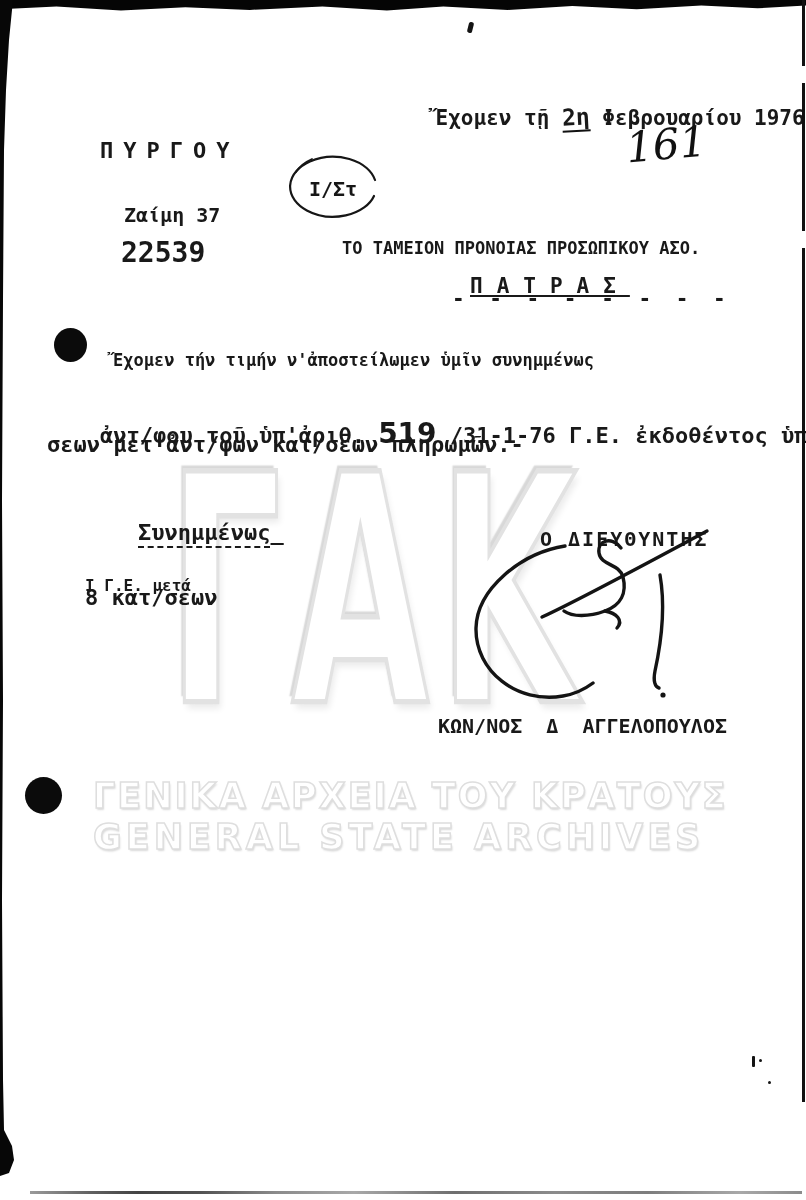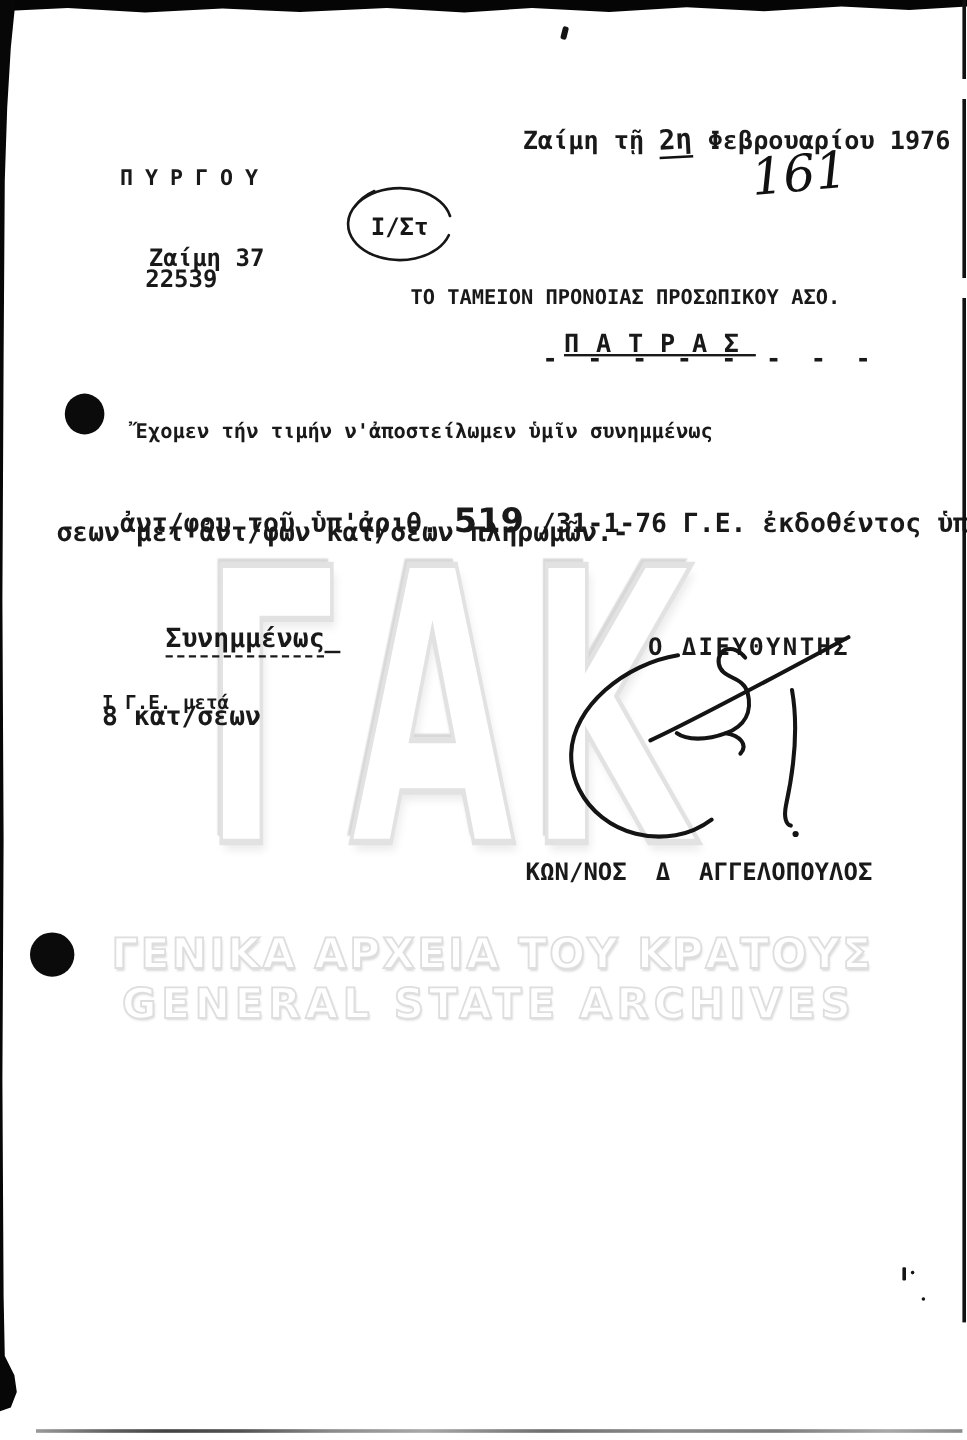--- a/index.html
+++ b/index.html
@@ -10,21 +10,21 @@
          font-weight:700;color:#191919;white-space:pre;z-index:5;}
   .hand{position:absolute;font-family:"DejaVu Serif","DejaVu Sans",serif;color:#111;z-index:6;}
   
   .wm{position:absolute;color:#ffffff;font-family:"DejaVu Sans","Liberation Sans",sans-serif;
       font-weight:bold;z-index:1;white-space:pre;
       -webkit-text-stroke:2px #e0e0e0;
       text-shadow:-3px -3px 1px #d8d8d8, 3px 4px 5px #ececec;}
   .wm-logo{left:168px;top:408px;font-size:178px;letter-spacing:10px;
            transform:scaleY(1.78);transform-origin:top left;
            -webkit-text-stroke:3px #e2e2e2;}
-  .wm-line{left:93px;width:620px;text-align:right;font-size:35px;letter-spacing:2px;
+  .wm-line{left:93px;width:620px;text-align:left;font-size:35px;letter-spacing:2px;
            -webkit-text-stroke:1.5px #dedede;text-shadow:1px 2px 2px #dadada;}
   .wm-l1{top:776px;}
   .wm-l2{top:817px;letter-spacing:4px;}
   
   .artifact{position:absolute;z-index:9;}
   .dot{position:absolute;background:#0b0b0b;border-radius:50%;z-index:8;}
   .speck{position:absolute;background:#141414;z-index:8;}
   svg{display:block;}
   .sig-svg{position:absolute;left:453px;top:513px;z-index:6;}
   .stamp-svg{position:absolute;left:286px;top:152px;z-index:6;}
@@ -34,28 +34,28 @@
 </head>
 <body>
 
 <div class="page">
 
   <div class="wm wm-logo">ΓΑΚ</div>
   <div class="wm wm-line wm-l1">ΓΕΝΙΚΑ ΑΡΧΕΙΑ ΤΟΥ ΚΡΑΤΟΥΣ</div>
   <div class="wm wm-line wm-l2">GENERAL STATE ARCHIVES</div>
 
   <div class="typed" style="left:385px;top:80px;font-size:21px;">
-    <span>Ζαίμη τῇ </span><span style="font-weight:800;font-size:23px;border-bottom:2px solid #111;display:inline-block;transform:rotate(-3deg);">2η</span><span> Φεβρουαρίου 1976</span>
+    <span>Ἔχομεν τῇ </span><span style="font-weight:800;font-size:23px;border-bottom:2px solid #111;display:inline-block;transform:rotate(-3deg);">2η</span><span> Φεβρουαρίου 1976</span>
   </div>
 
   <div class="hand" style="left:626px;top:120px;font-size:42px;font-style:italic;transform:rotate(-5deg);font-weight:400;">161</div>
 
-  <div class="typed" style="left:100px;top:138px;font-size:18px;letter-spacing:10px;">ΠΥΡΓΟΥ</div>
+  <div class="typed" style="left:100px;top:138px;font-size:22px;letter-spacing:10px;">ΠΥΡΓΟΥ</div>
   <div class="typed" style="left:124px;top:203px;font-size:20px;">Ζαίμη 37</div>
-  <div class="typed" style="left:121px;top:220px;font-size:20px;">22539</div>
+  <div class="typed" style="left:121px;top:236px;font-size:28px;">22539</div>
 
   <svg class="stamp-svg" width="94" height="74" viewBox="0 0 94 74">
     <path d="M89,28 A43,30 0 1 0 88,44" fill="none" stroke="#161616" stroke-width="2.2" stroke-linecap="round"></path>
     <path d="M10,20 A42,29 0 0 1 26,7" fill="none" stroke="#161616" stroke-width="1.8" stroke-linecap="round"></path>
     <text x="47" y="44" text-anchor="middle" font-family="DejaVu Sans Mono, DejaVu Sans, monospace" font-size="20" font-weight="bold" fill="#161616">Ι/Στ</text>
   </svg>
 
   <div class="typed" style="left:342px;top:238px;font-size:17px;">ΤΟ ΤΑΜΕΙΟΝ ΠΡΟΝΟΙΑΣ ΠΡΟΣΩΠΙΚΟΥ ΑΣΟ.</div>
   <div class="typed" style="left:470px;top:274px;font-size:21px;letter-spacing:14px;text-decoration:underline;">ΠΑΤΡΑΣ</div>
   <div class="typed" style="left:452px;top:287px;font-size:21px;letter-spacing:6px;">- - - - - - - -</div>

